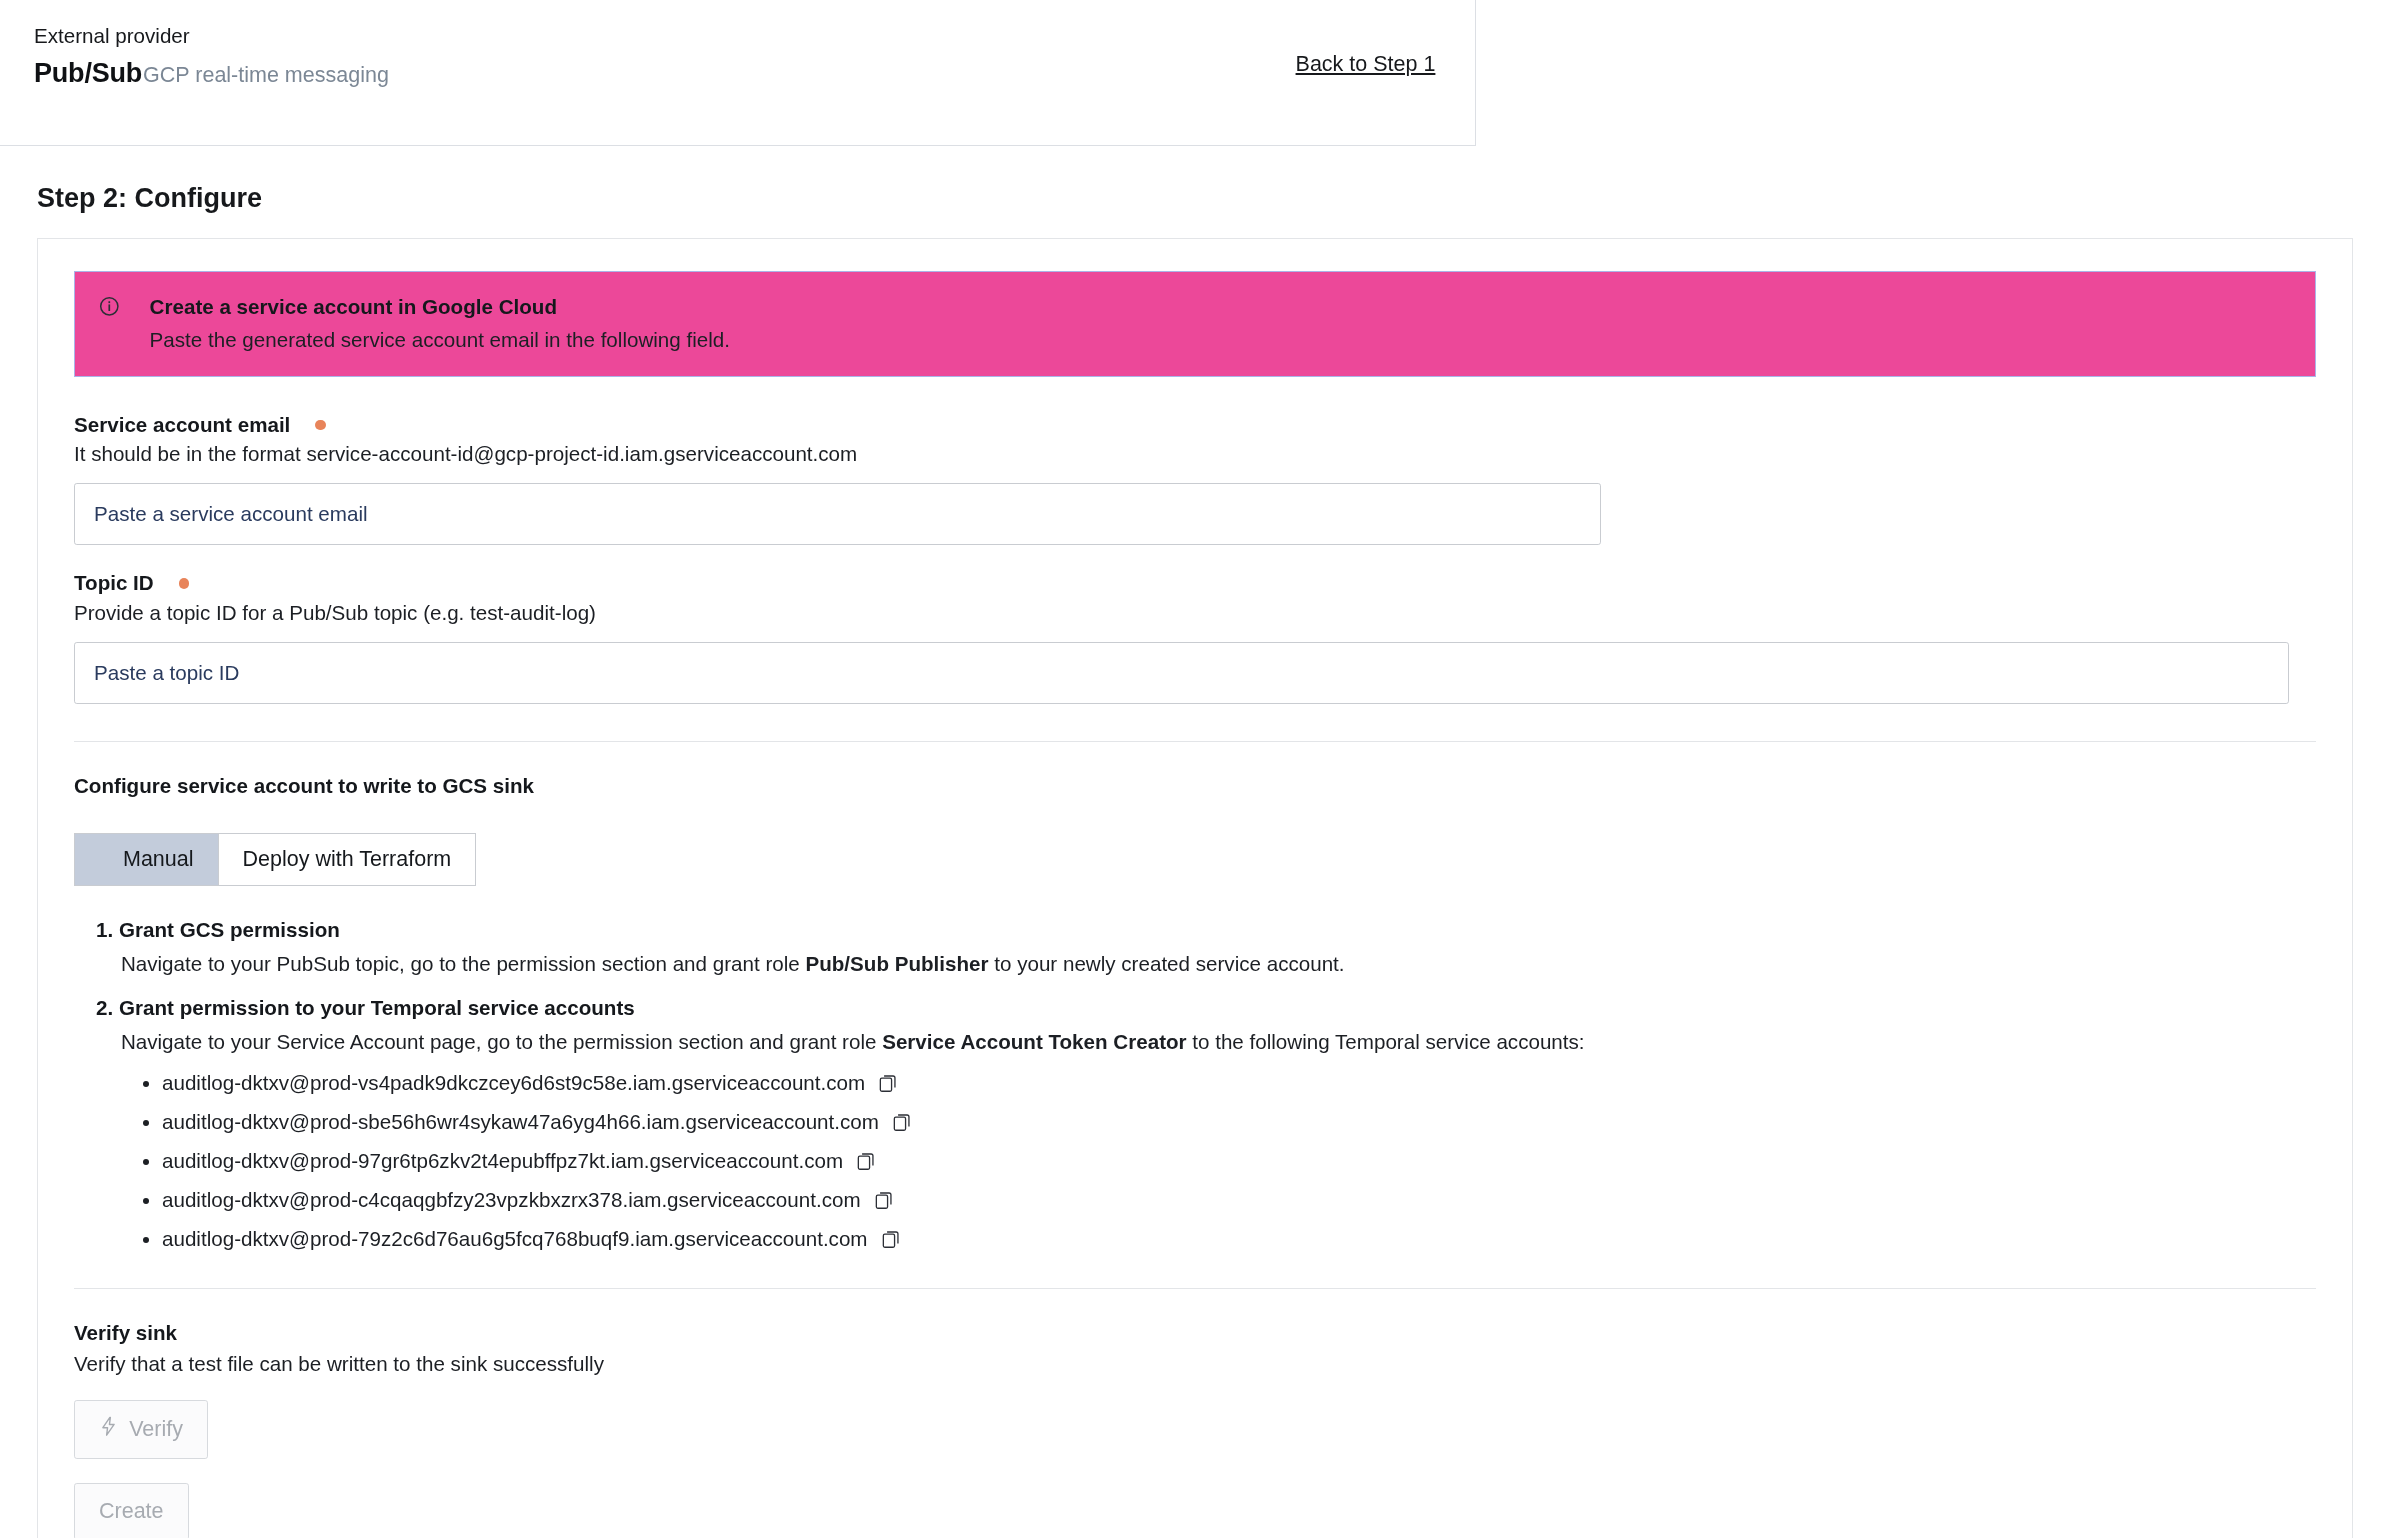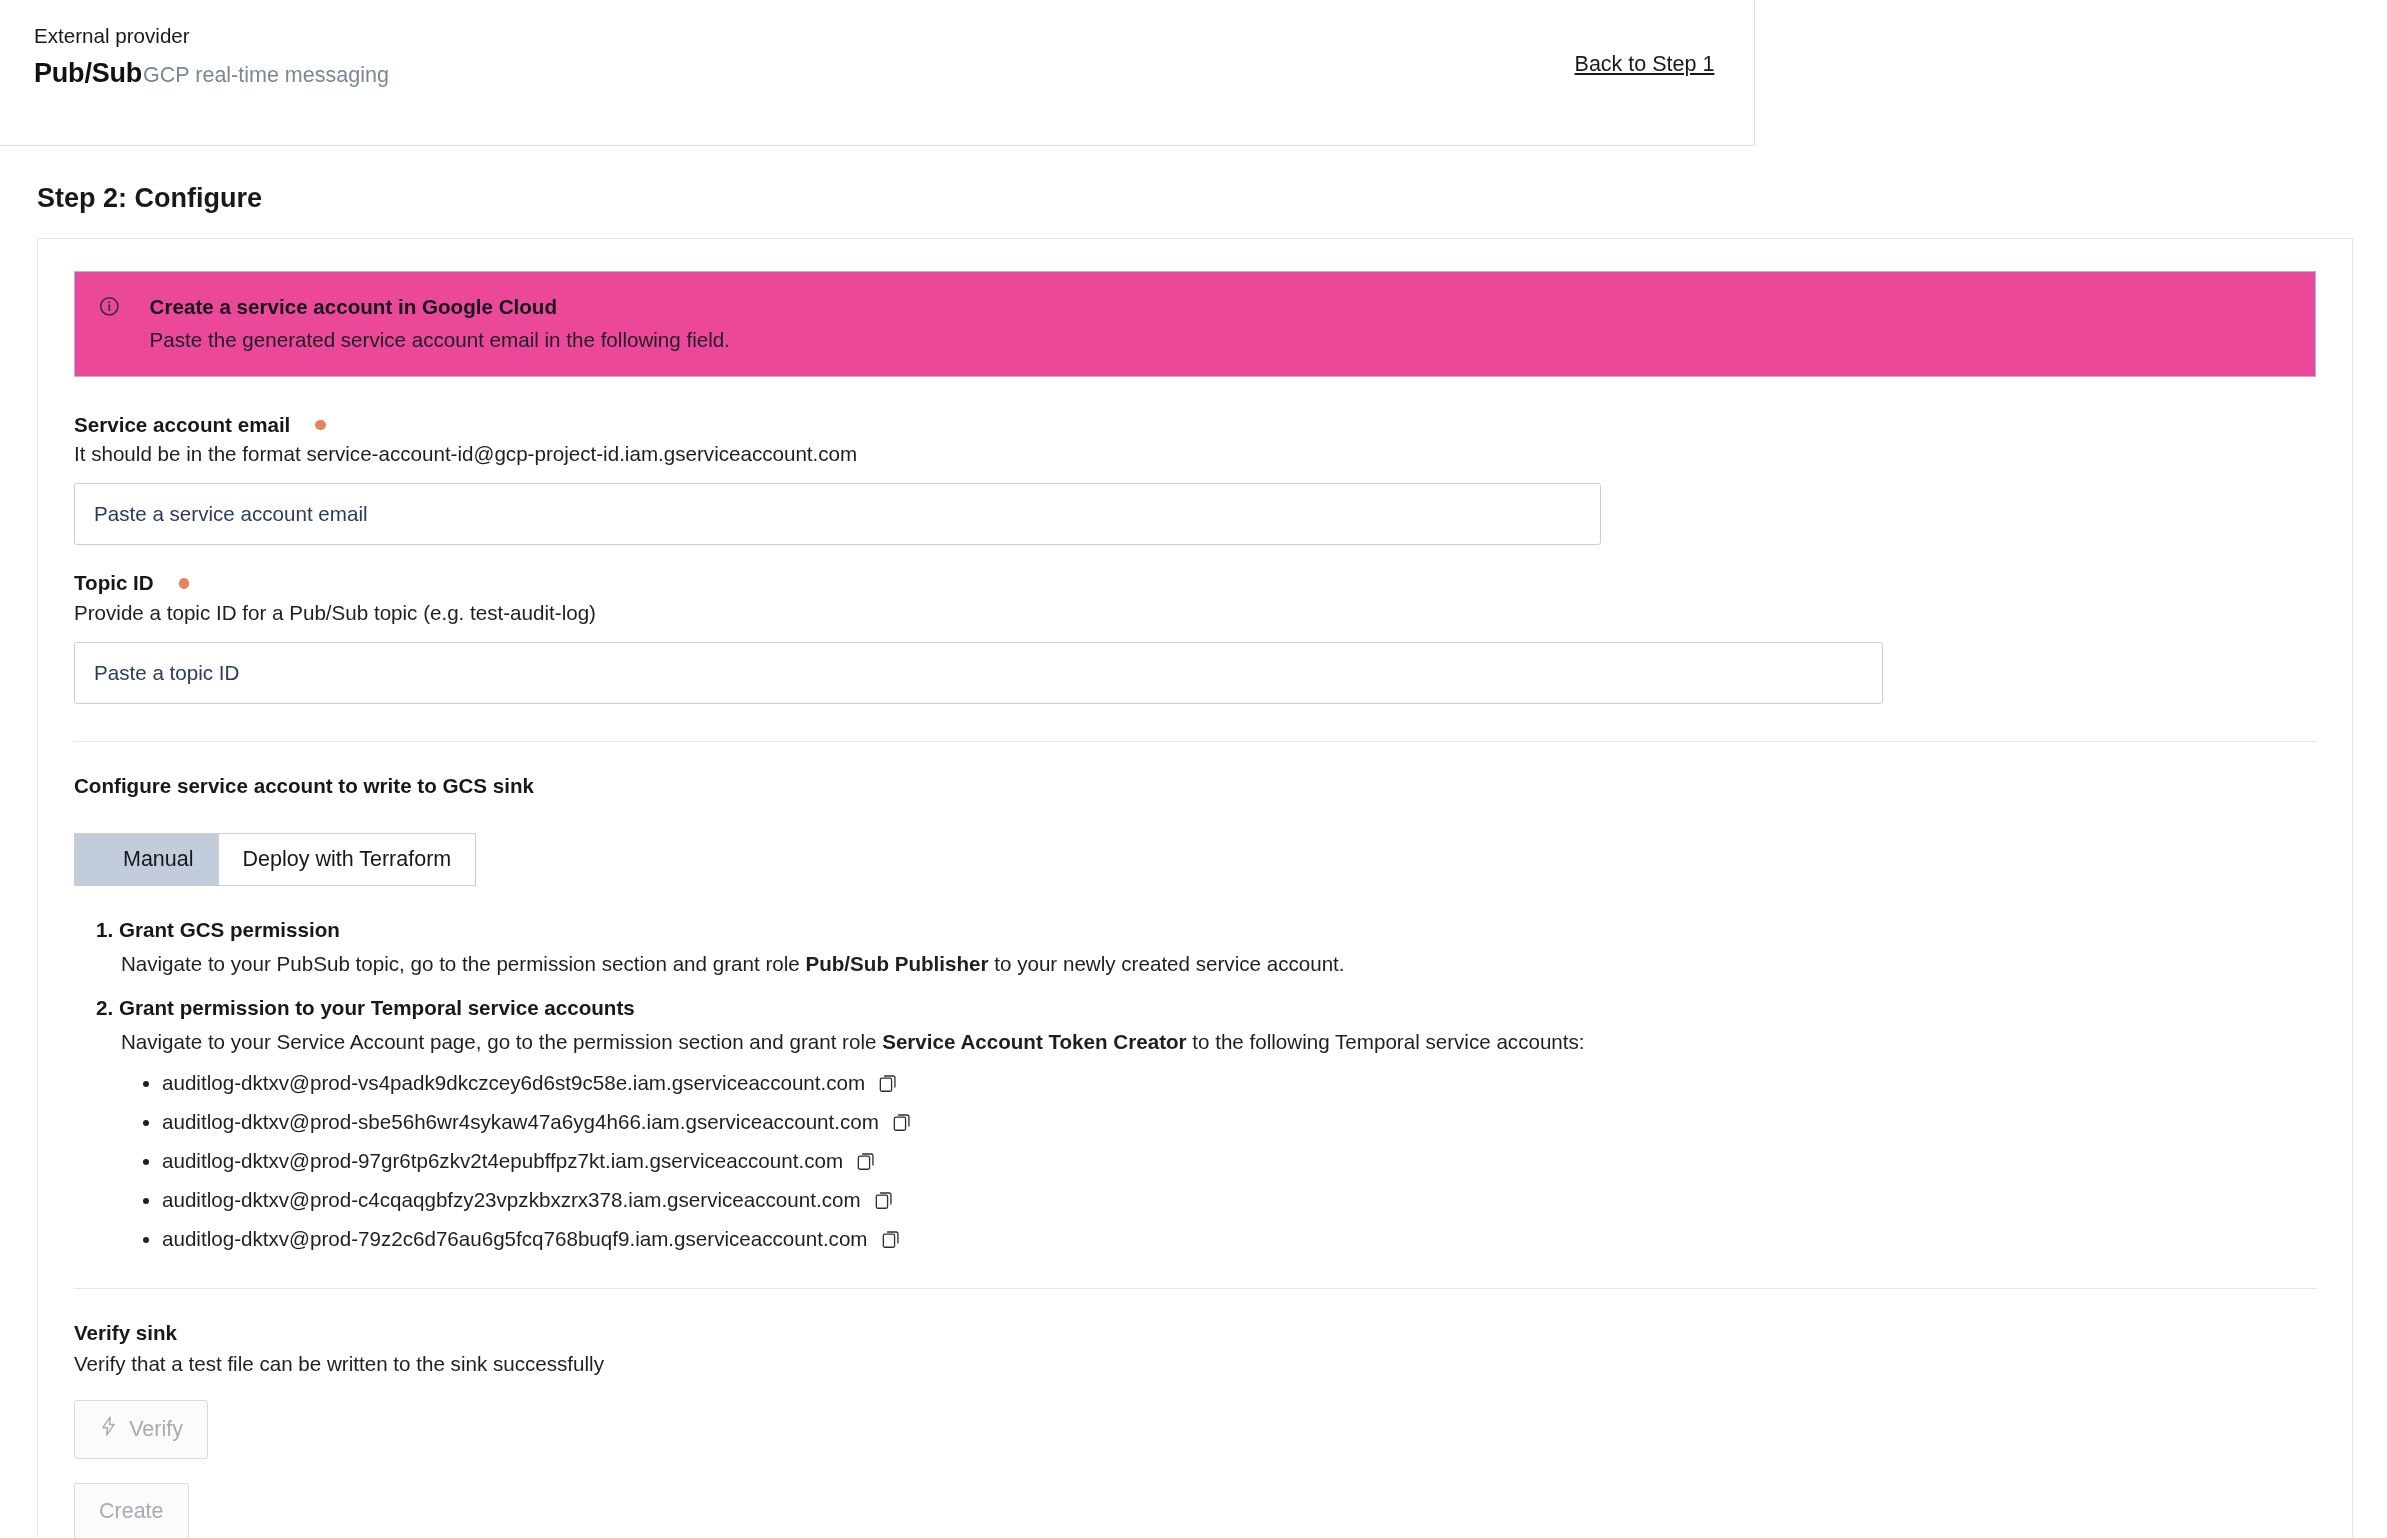--- a/index.html
+++ b/index.html
@@ -13,21 +13,21 @@
   body {
     width: 2387px;
     min-height: 1538px;
     font-size: 20.6px;
     -webkit-font-smoothing: antialiased;
   }
 
   
   .provider-card {
     margin: 0 0 0 0;
-    width: 1755px;
+    width: 1476px;
     border: 0.9px solid #dcdfe4;
     border-top: none;
     border-left: none;
     background: #fff;
     padding: 24px 34px 28px 34px;
     display: flex;
     align-items: flex-start;
     justify-content: space-between;
     min-height: 146px;
   }
@@ -134,21 +134,21 @@
     border-radius: 2.8px;
     background: #fff;
     font-family: "Liberation Sans", sans-serif;
     font-size: 20.6px;
     color: #1c2a45;
     padding: 0 19px;
     outline: none;
   }
   .text-input::placeholder { color: #2a3b5e; opacity: 1; }
   #service-account-input { width: 1527px; }
-  #topic-id-input { width: 1809px; }
+  #topic-id-input { width: 2215px; }
 
   .divider {
     height: 0.9px;
     background: #e3e5e8;
     margin: 37px 0 32px 0;
   }
 
   .section-title {
     font-size: 20.6px;
     font-weight: bold;

